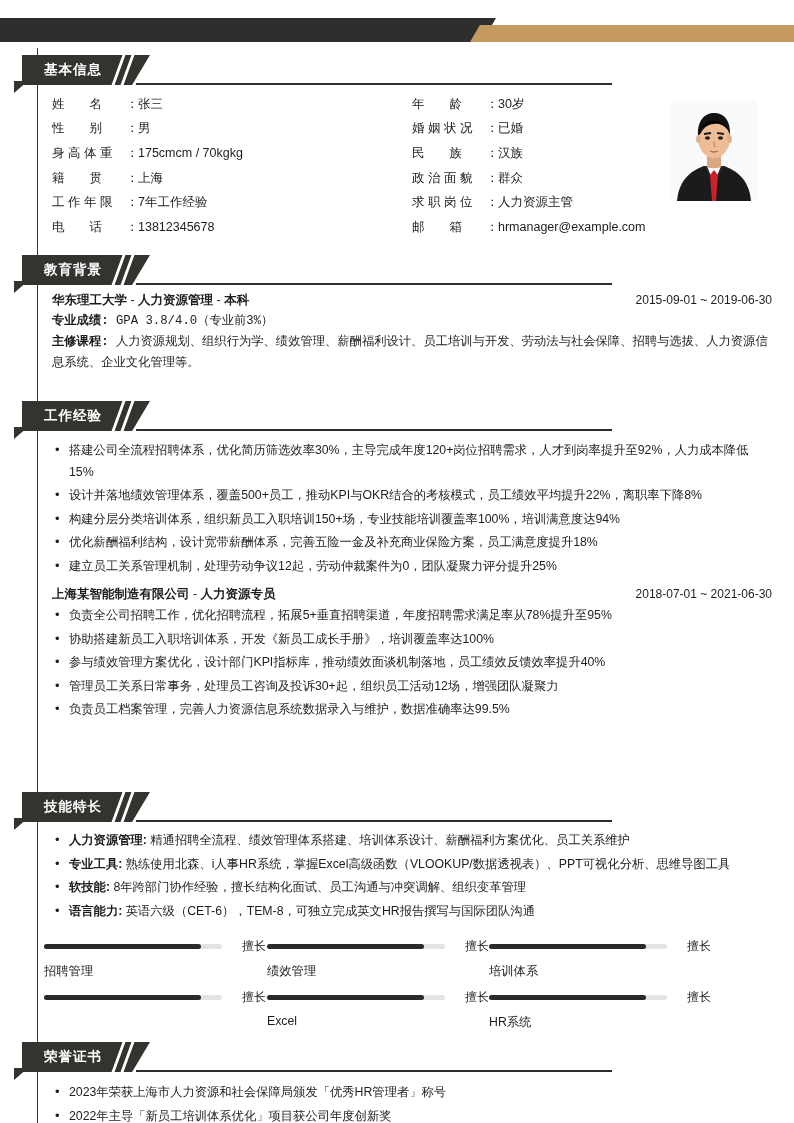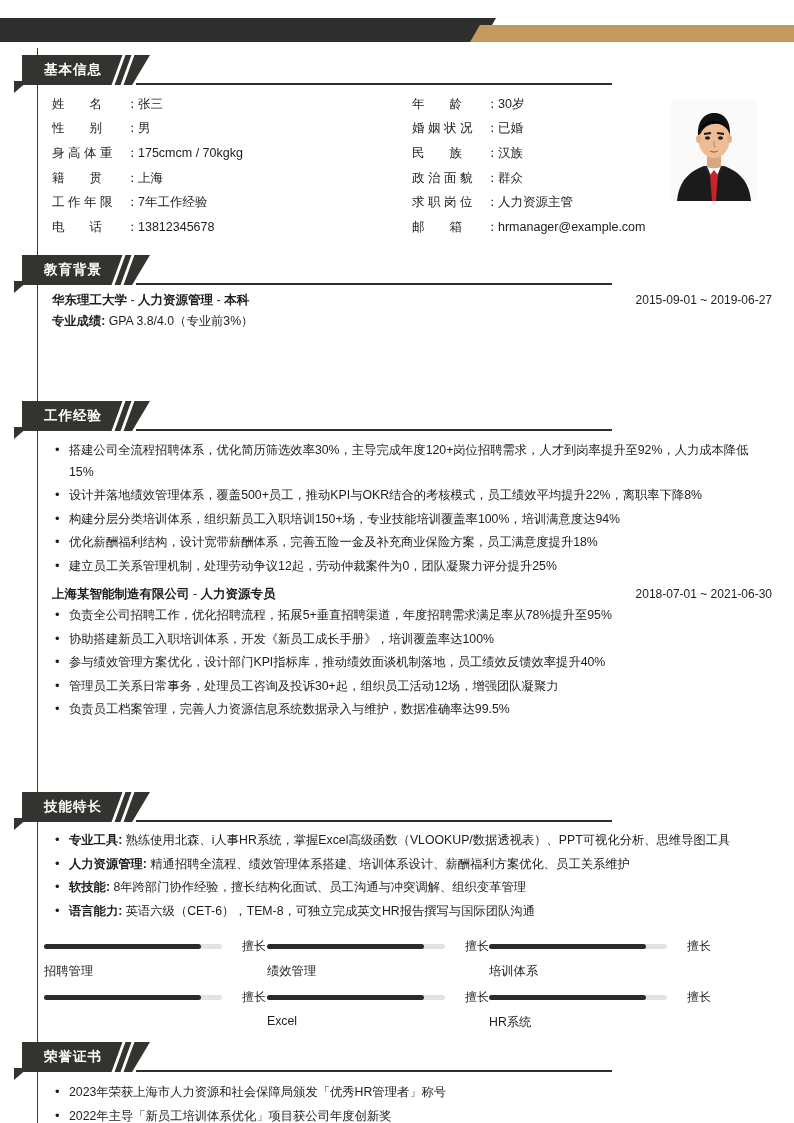--- a/index.html
+++ b/index.html
@@ -89,21 +89,21 @@
 
   
   .blk{ position:absolute; left:52px; right:22px; }
   .ent-head{
     display:flex; justify-content:space-between; align-items:baseline;
     font-size:12.5px; margin-bottom:2px;
   }
   .ent-title{ font-weight:bold;text-align:center; }
   .ent-sep{ font-weight:normal; }
   .ent-date{ font-size:12px; color:#1d1d1d; }
-  .line{ font-size:12.3px; line-height:21px; }
+  .line{ font-size:12.3px; line-height:21px;font-family:Liberation Mono, monospace; }
   .line b{ font-weight:bold; }
 
   ul.bl{ list-style:none; margin:0; padding:0; }
   ul.bl li{
     position:relative; padding-left:17px; font-size:12.3px;
     line-height:21.5px; margin-bottom:2px;
   }
   ul.bl li::before{
     content:"•"; position:absolute; left:3px; top:-1px; font-size:13px;
   }
@@ -259,25 +259,29 @@
       </div>
       <div class="sec-rule"></div>
     </div>
   </div>
 
   <div class="blk" style="top:292px;">
     <div class="ent-head">
       <div class="ent-title">
         <span>华东理工大学</span><span class="ent-sep"> - </span><span>人力资源管理</span><span class="ent-sep"> - </span><span>本科</span>
       </div>
-      <div class="ent-date">2015-09-01 ~ 2019-06-27</div>
+      <div class="ent-date">2015-09-01 ~ 2019-06-30</div>
     </div>
     <div class="line">
       <b>专业成绩:</b>
       <span>GPA 3.8/4.0（专业前3%）</span>
+    </div>
+    <div class="line">
+      <b>主修课程:</b>
+      <span>人力资源规划、组织行为学、绩效管理、薪酬福利设计、员工培训与开发、劳动法与社会保障、招聘与选拔、人力资源信息系统、企业文化管理等。</span>
     </div>
   </div>
 
   <div class="section" style="top:401px;">
     <div class="sec-head">
       <div class="sec-corner"></div>
       <div class="sec-tab">
         <div class="t">工作经验</div>
         <div class="sl sl1"></div>
         <div class="sl sl2"></div>
@@ -318,22 +322,22 @@
         <div class="t">技能特长</div>
         <div class="sl sl1"></div>
         <div class="sl sl2"></div>
       </div>
       <div class="sec-rule"></div>
     </div>
   </div>
 
   <div class="blk" style="top:830px;">
     <ul class="bl" id="skill-items">
+        <li><b>人力资源管理:</b><span> 精通招聘全流程、绩效管理体系搭建、培训体系设计、薪酬福利方案优化、员工关系维护</span></li>
         <li><b>专业工具:</b><span> 熟练使用北森、i人事HR系统，掌握Excel高级函数（VLOOKUP/数据透视表）、PPT可视化分析、思维导图工具</span></li>
-        <li><b>人力资源管理:</b><span> 精通招聘全流程、绩效管理体系搭建、培训体系设计、薪酬福利方案优化、员工关系维护</span></li>
         <li><b>软技能:</b><span> 8年跨部门协作经验，擅长结构化面试、员工沟通与冲突调解、组织变革管理</span></li>
         <li><b>语言能力:</b><span> 英语六级（CET-6），TEM-8，可独立完成英文HR报告撰写与国际团队沟通</span></li>
       </ul>
   </div>
 
   <div class="bars" id="skill-bars" style="top:938px;">
       <div class="bar-cell" style="left: 44px; top: 0px;">
         <div class="bar-wrap">
           <div class="bar-track" style="width: 178px;">
             <div class="bar-fill" style="width: 88%;"></div>

